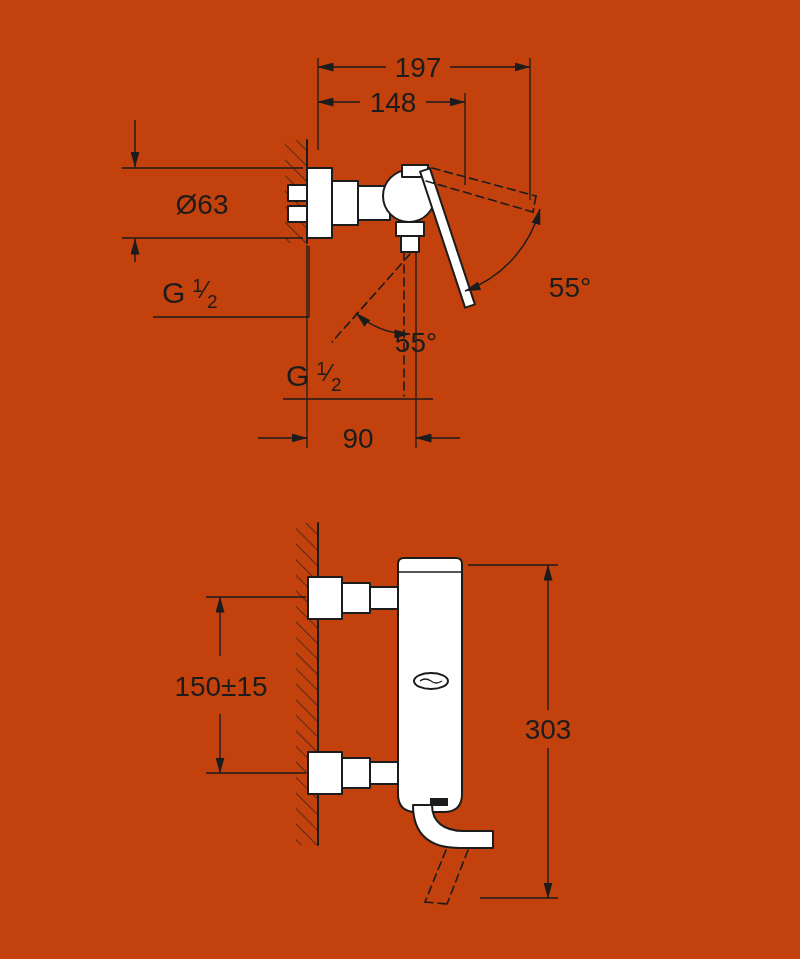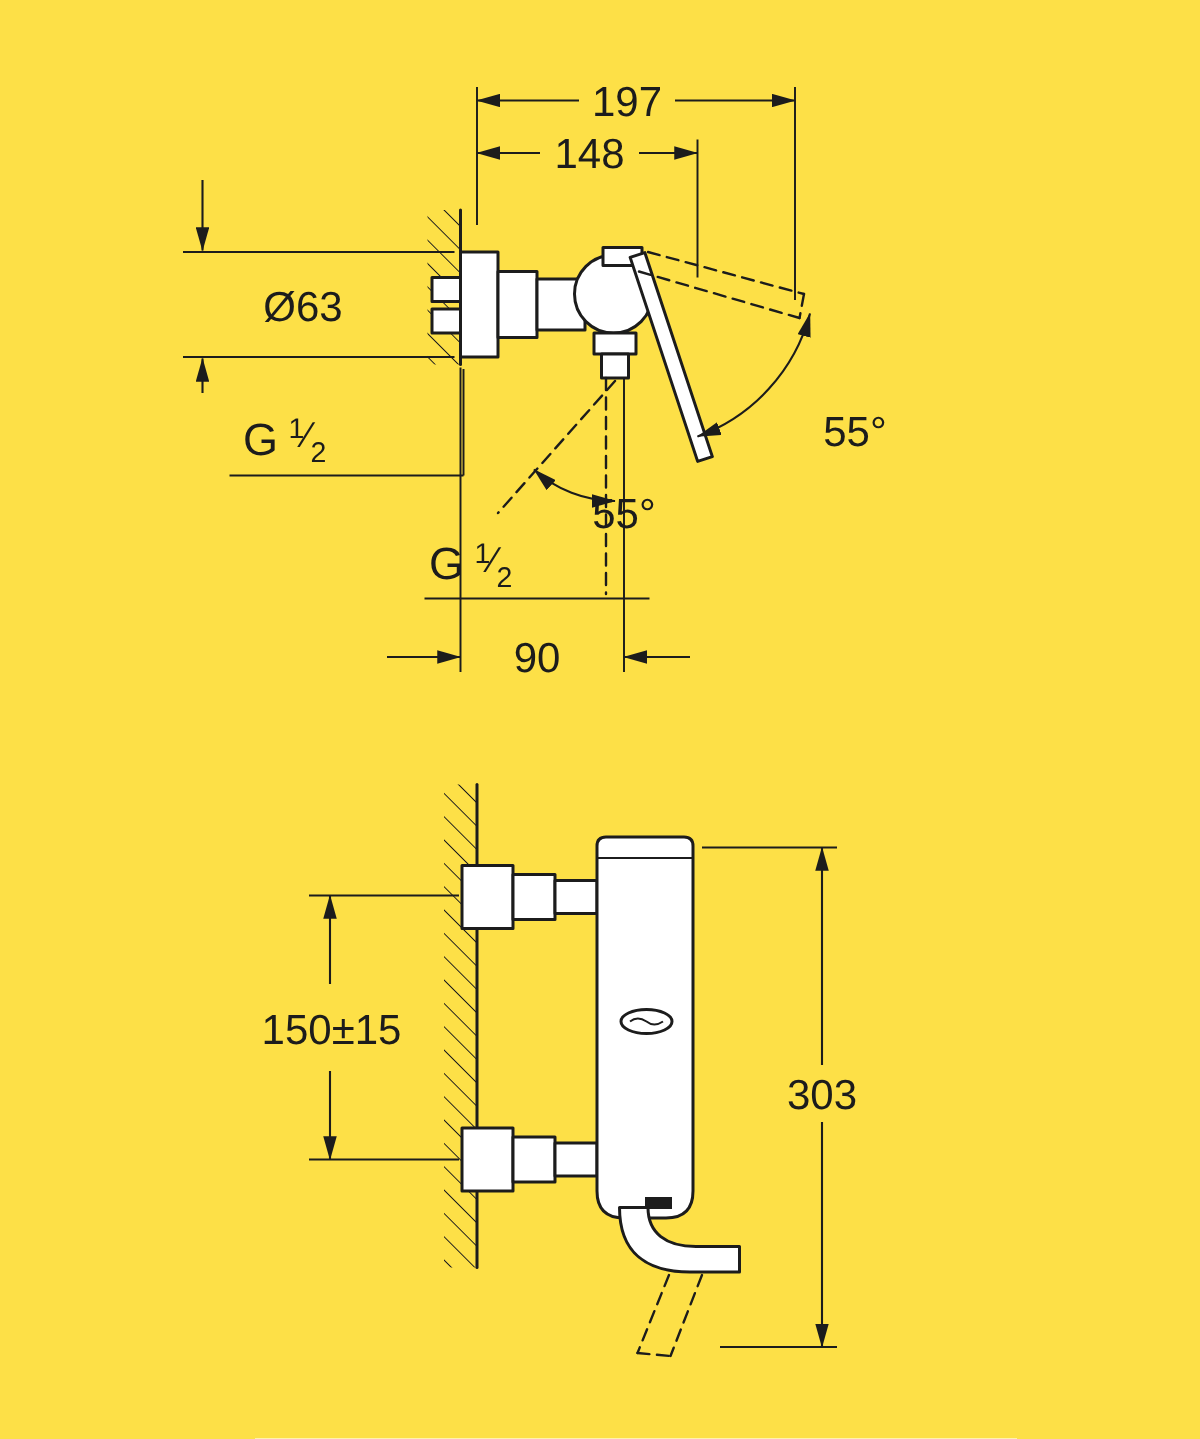--- a/index.html
+++ b/index.html
@@ -1,16 +1,16 @@
 <!DOCTYPE html>
 <html><head>
 <meta charset="utf-8">
 <style>
   html,body{margin:0;padding:0;background:#ffffff;}
-  .page{position:relative;width:800px;height:959px;background:#fde047;overflow:hidden;}
+  .page{position:relative;width:800px;height:959px;background:#c2410c;overflow:hidden;}
   svg{display:block;}
   .ln{stroke:#1c1c1c;stroke-width:2;fill:none;stroke-linejoin:round;stroke-linecap:round;}
   .part{fill:#ffffff;stroke:#1c1c1c;stroke-width:2;stroke-linejoin:round;}
   .thin{stroke:#1c1c1c;stroke-width:1.3;fill:none;}
   .dim{stroke:#1c1c1c;stroke-width:1.4;fill:none;}
   .dash{stroke:#1c1c1c;stroke-width:1.6;fill:none;stroke-dasharray:8 5;stroke-linecap:round;}
   text{font-family:"Liberation Sans","DejaVu Sans",sans-serif;fill:#1c1c1c;}
   .t28{font-size:28px;}
   .t30{font-size:30px;}
   .tnum{font-size:19px;}

